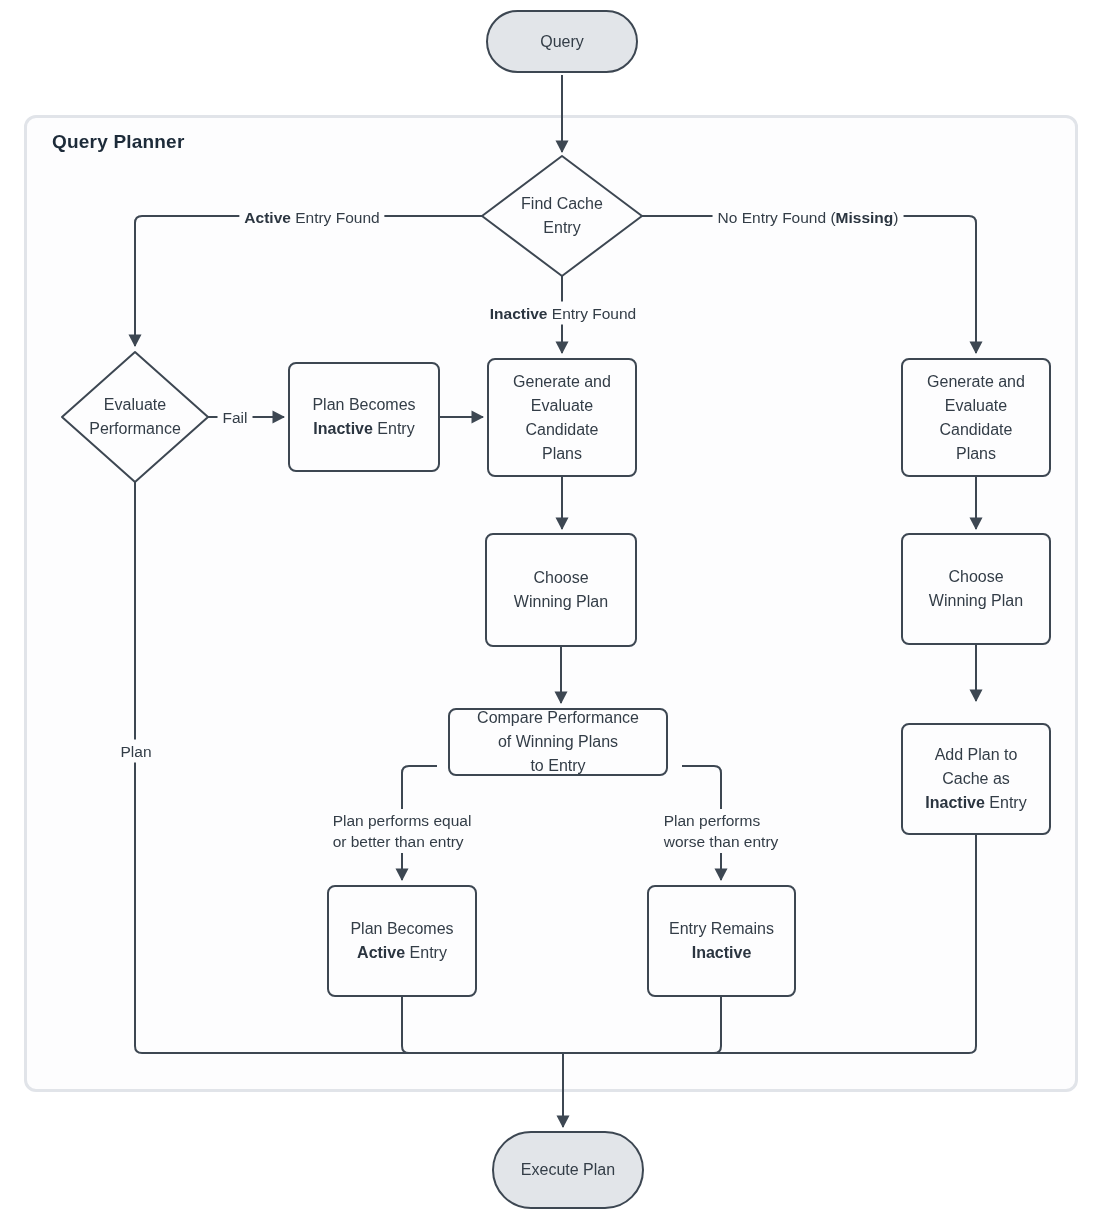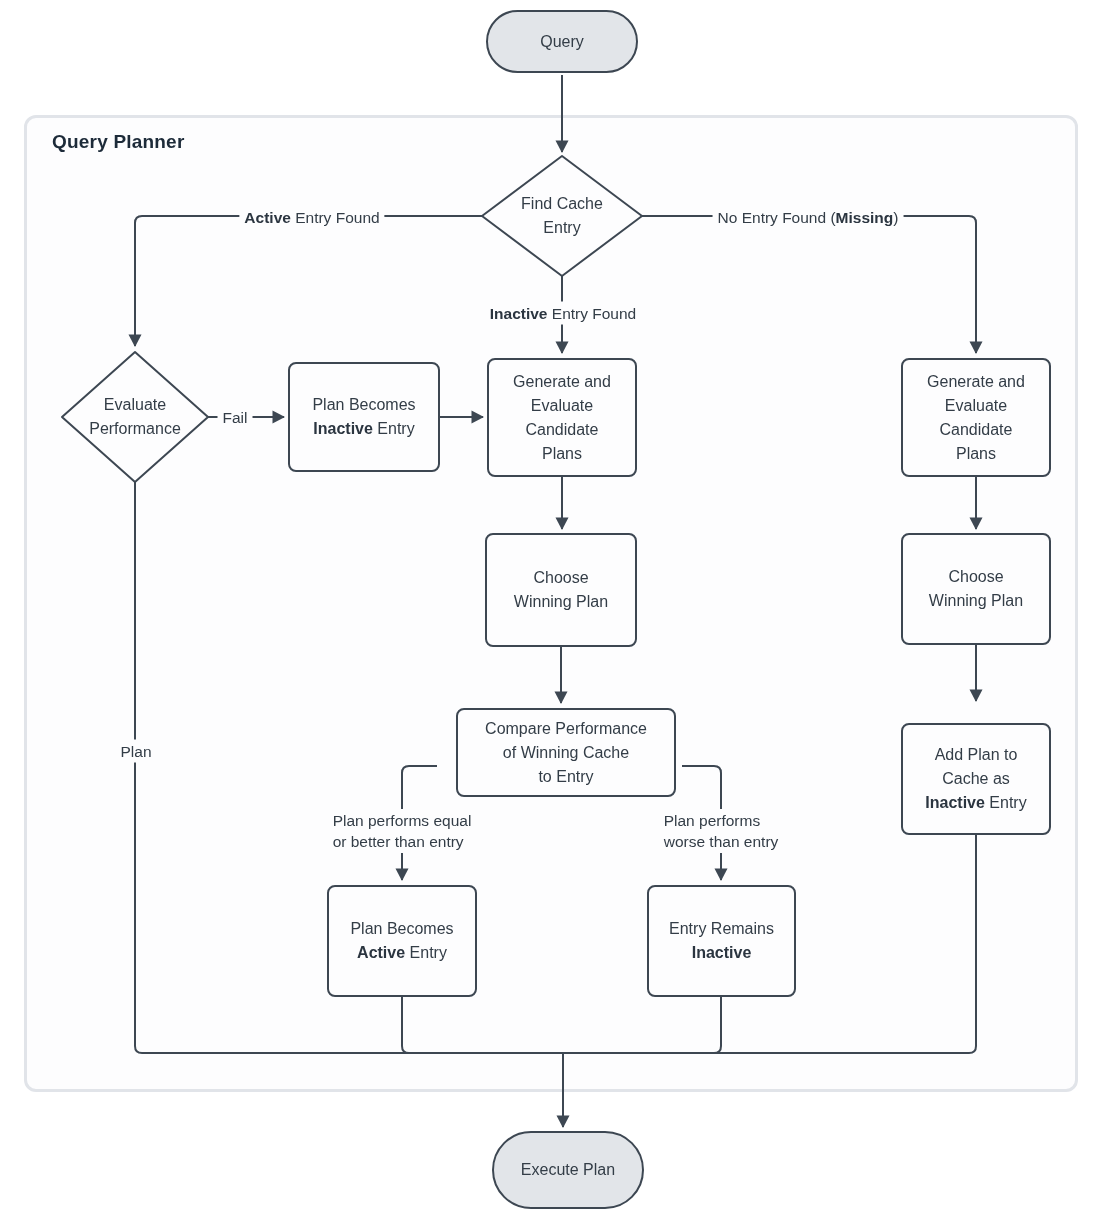--- a/index.html
+++ b/index.html
@@ -153,23 +153,23 @@
     <div>Evaluate</div>
     <div>Candidate</div>
     <div>Plans</div>
   </div>
 
   <div class="node box" style="left:485px; top:533px; width:152px; height:114px;">
     <div>Choose</div>
     <div>Winning Plan</div>
   </div>
 
-  <div class="node box" style="left:448px; top:708px; width:220px; height:89px;margin-left:8px;">
+  <div class="node box" style="left:448px; top:708px; width:220px; height:68px;">
     <div>Compare Performance</div>
-    <div>of Winning Cache</div>
+    <div>of Winning Plans</div>
     <div>to Entry</div>
   </div>
 
   <div class="node box" style="left:327px; top:885px; width:150px; height:112px;">
     <div>Plan Becomes</div>
     <div><b>Active</b><span> Entry</span></div>
   </div>
 
   <div class="node box" style="left:647px; top:885px; width:149px; height:112px;">
     <div>Entry Remains</div>

